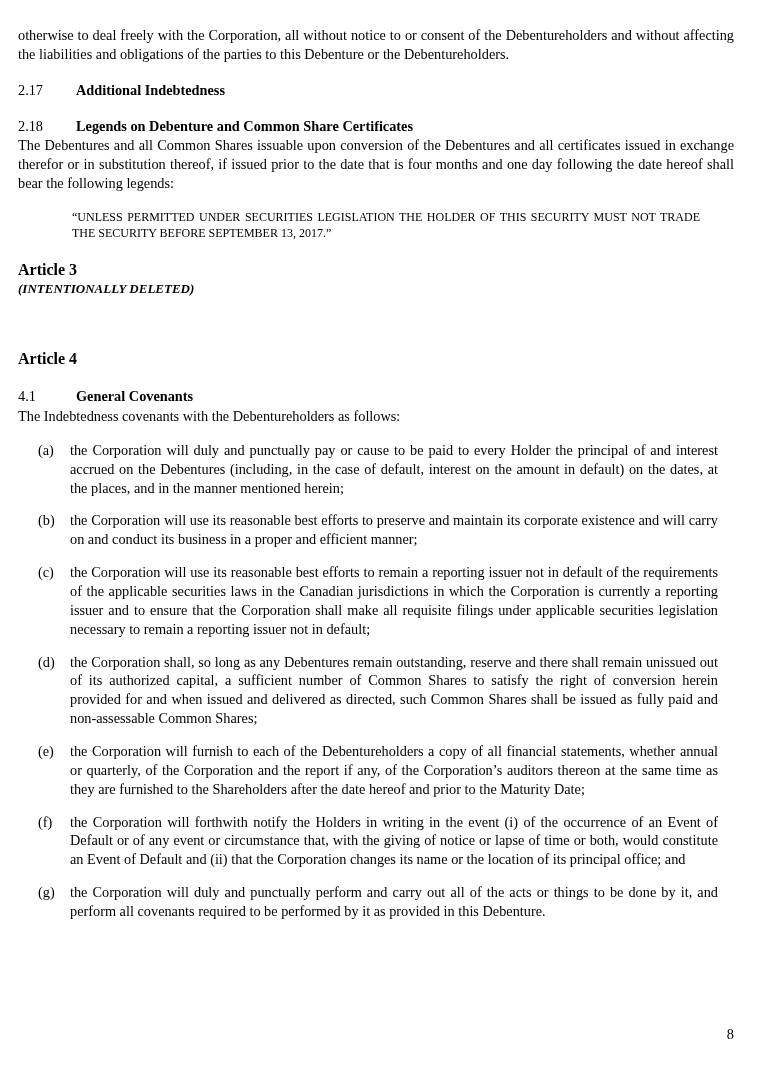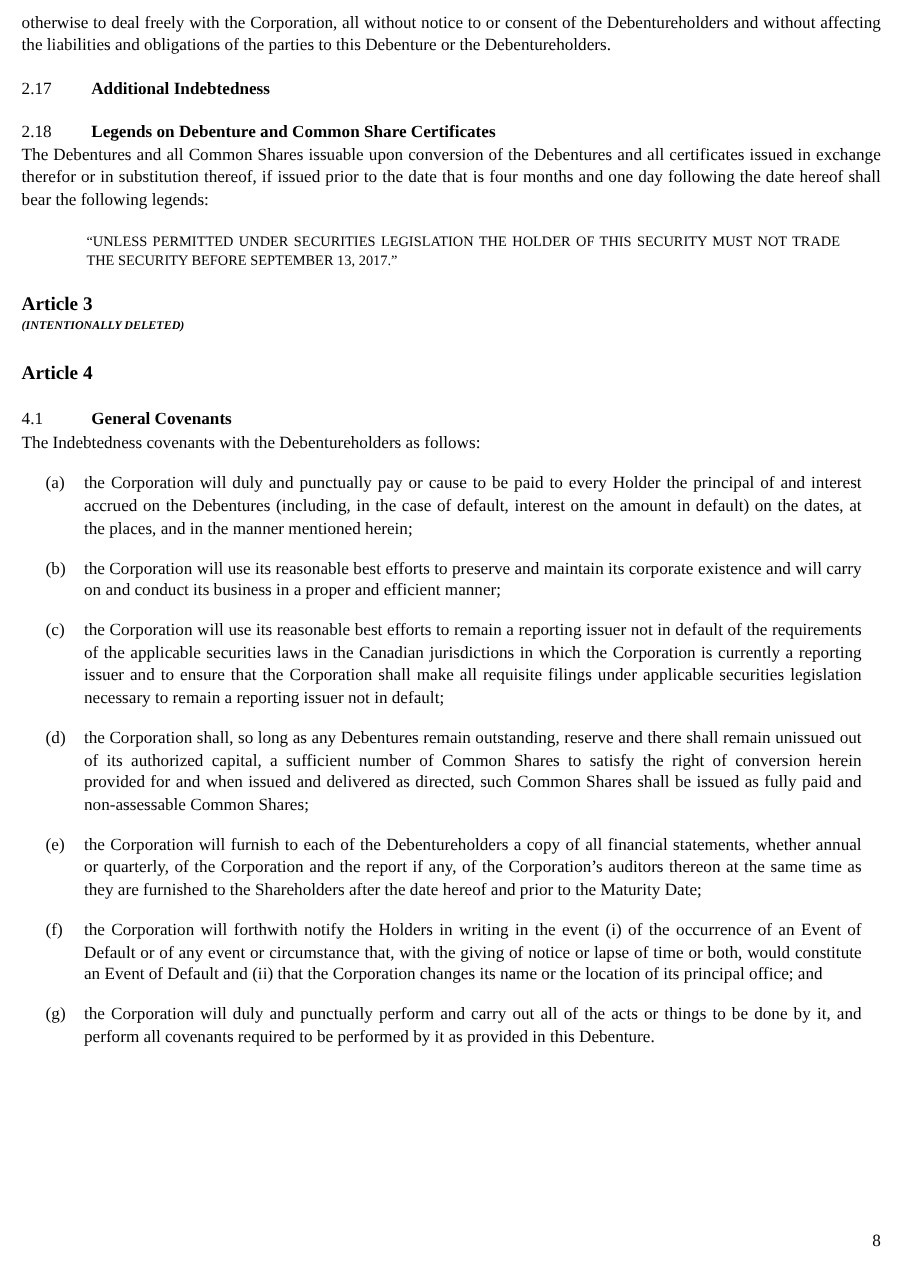--- a/index.html
+++ b/index.html
@@ -12,21 +12,21 @@
     height: 1065px;
     font-family: "Liberation Serif", "DejaVu Serif", serif;
     color: #000000;
     position: relative;
   }
   .page {
     position: relative;
     width: 768px;
     height: 1065px;
     box-sizing: border-box;
-    padding: 8px 34px 0 18px;
+    padding: 24px 34px 0 18px;
   }
   p {
     margin: 0;
     font-size: 14.3px;
     line-height: 1.32;
     text-align: justify;
     text-justify: inter-word;
   }
   .continued {
     margin-top: 2px;
@@ -55,36 +55,36 @@
   }
   .article-block {
     margin-top: 18px;
   }
   .article-title {
     font-size: 16px;
     font-weight: bold;
     line-height: 1.3;
   }
   .article-sub-italic {
-    font-size: 10px;
+    font-size: 13px;
     font-style: italic;
     font-weight: bold;
     line-height: 1.3;
     margin-top: 1px;
   }
   .article-sub-underline {
     font-size: 15px;
     font-weight: bold;
     text-decoration: underline;
     line-height: 1.3;
     margin-top: 1px;
     display: inline-block;
   }
   .article4-block {
-    margin-top: 24px;
+    margin-top: 51px;
   }
   ol.lettered {
     list-style: none;
     margin: 0;
     padding: 0;
   }
   ol.lettered > li {
     position: relative;
     padding-left: 52px;
     margin-top: 14px;

